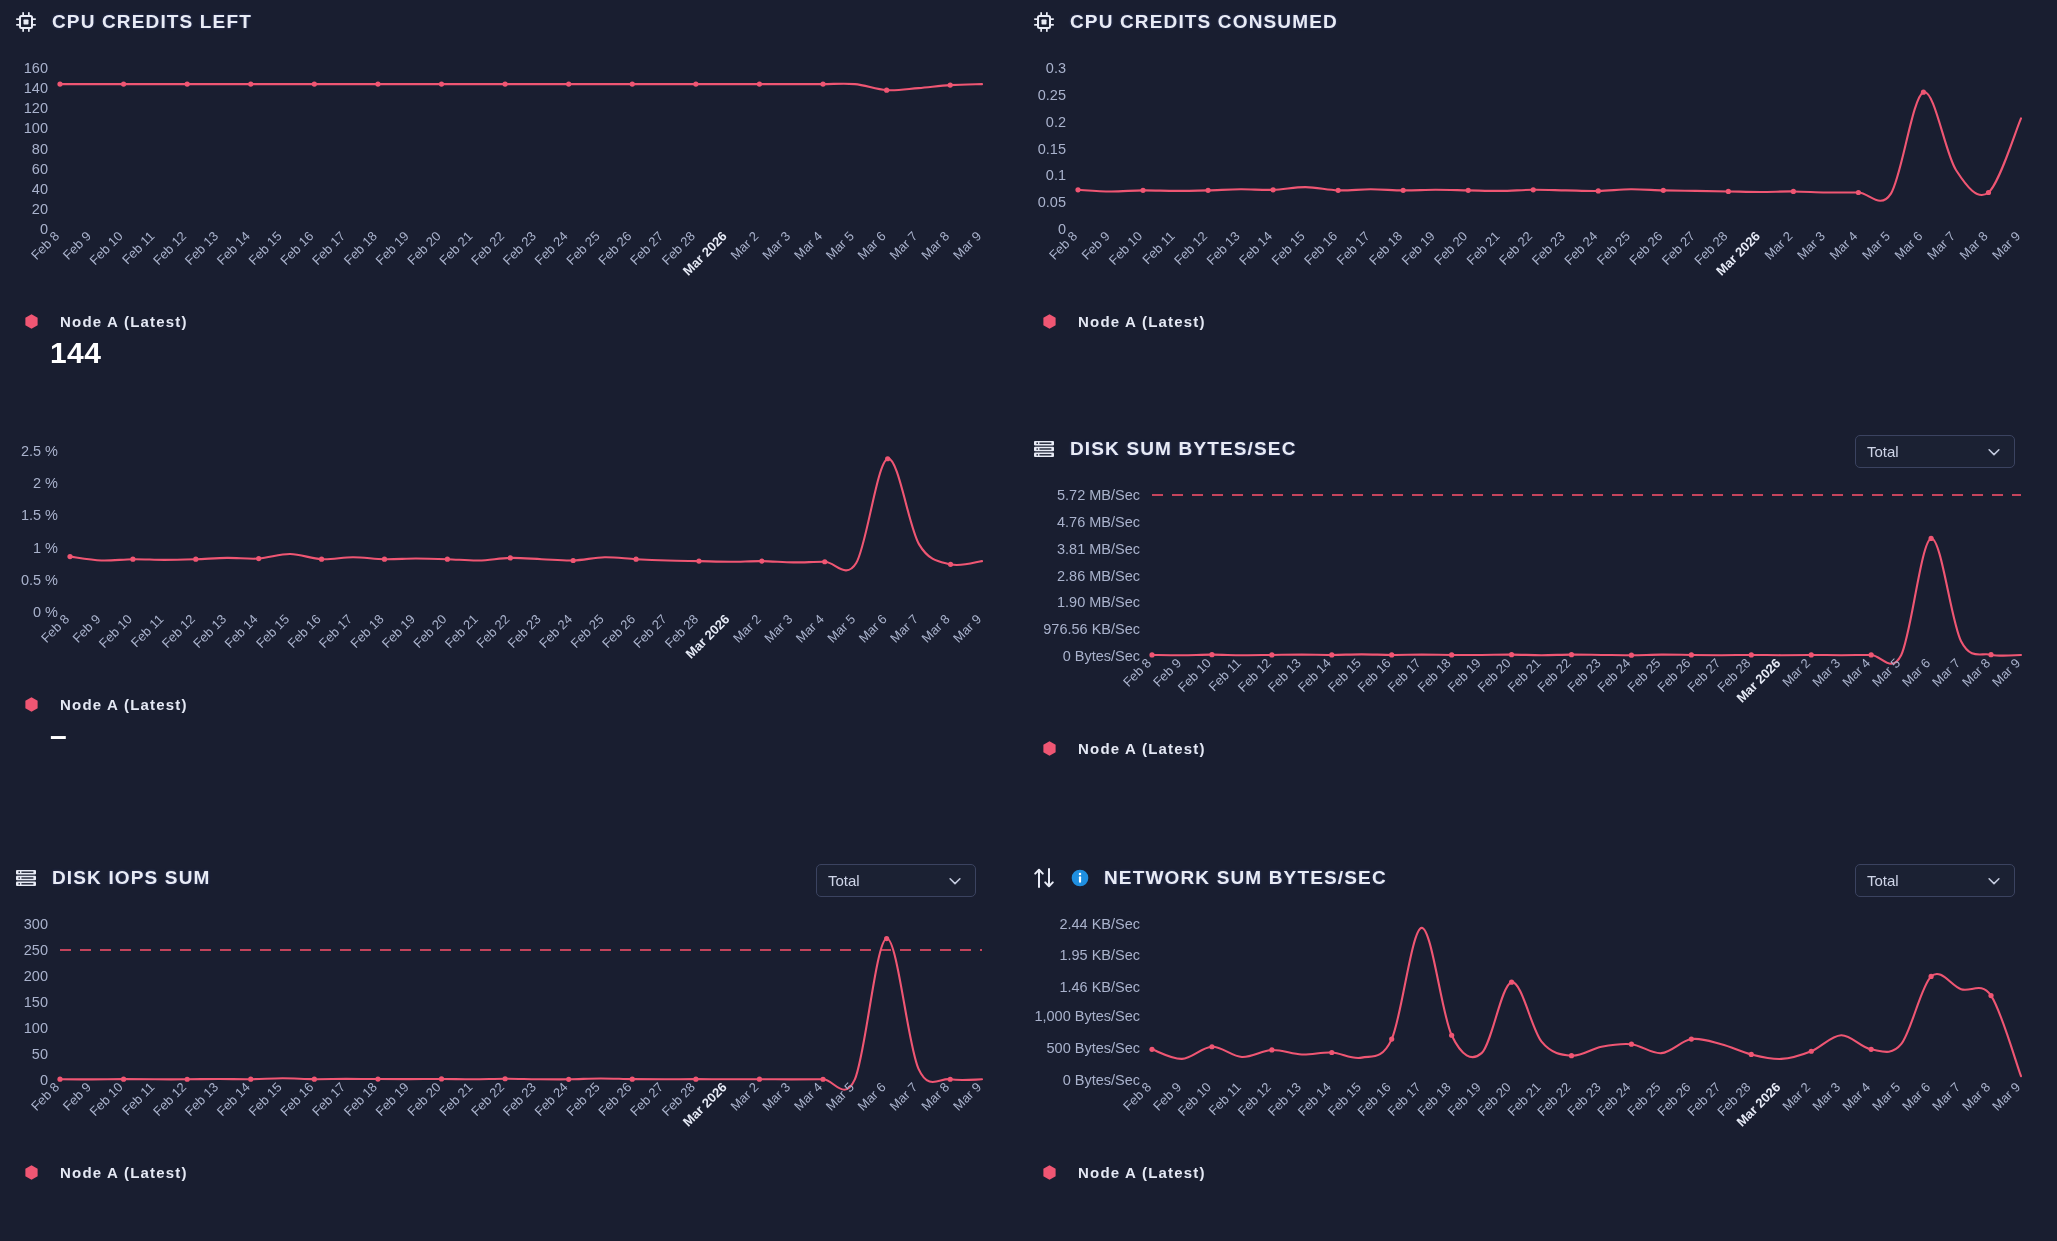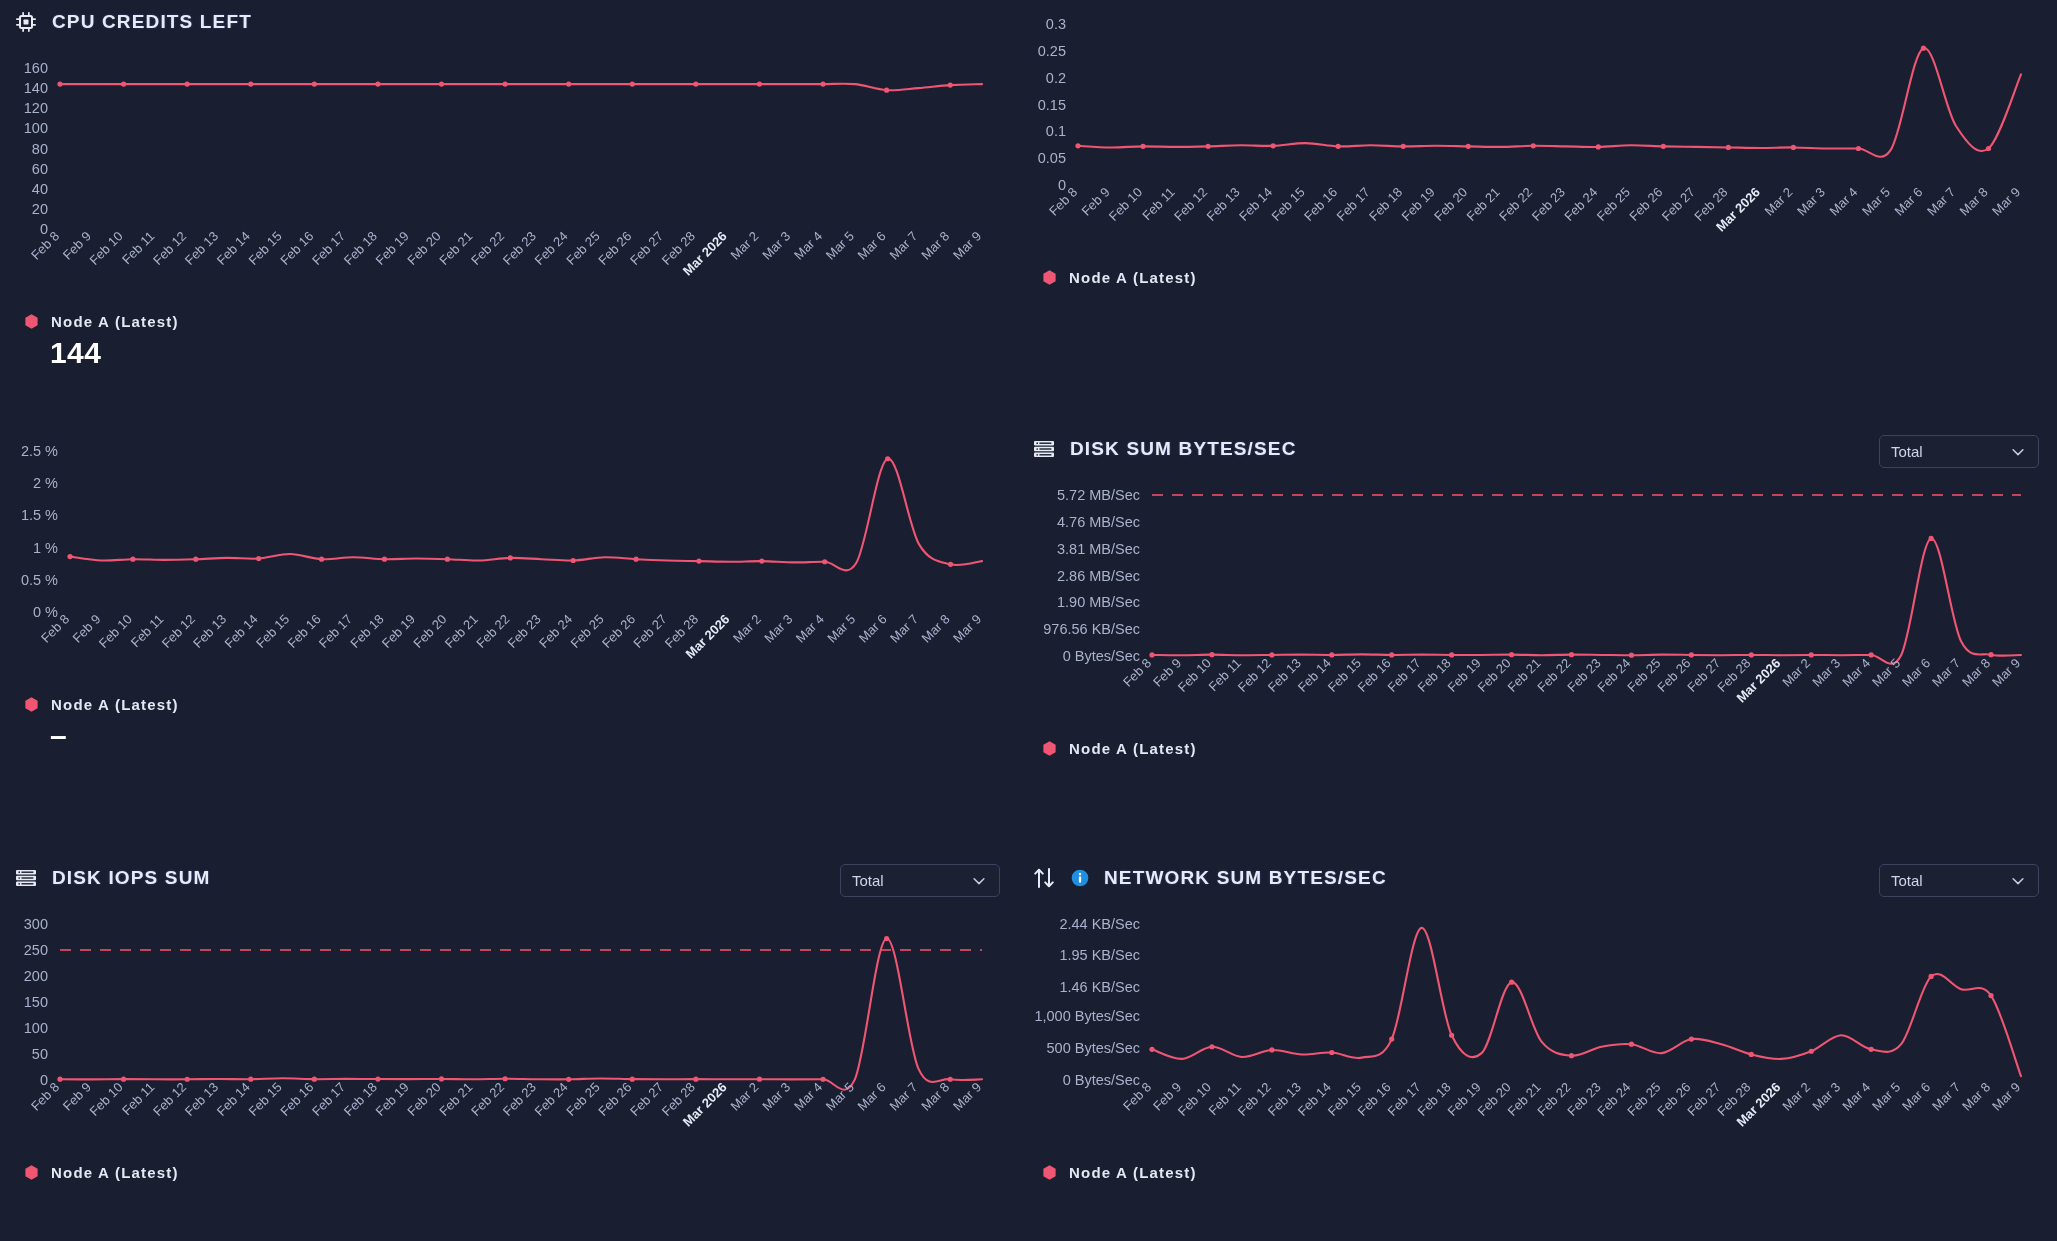--- a/index.html
+++ b/index.html
@@ -21,31 +21,31 @@
     height:44px; position:relative;
   }
   .panel-title{
     color:#e8ebf5; font-size:19px; font-weight:700;
     letter-spacing:1.15px; text-transform:uppercase;
     text-shadow:0 0 3px rgba(120,140,255,.28);
   }
   .hicon{ width:24px; height:24px; flex:none; display:block; }
   .info-badge{ width:20px; height:20px; flex:none; }
   .dd{
-    position:absolute; right:4px; top:8px;
+    position:absolute; right:28px; top:8px;
     width:160px; height:33px; border:1px solid #3b4360;
     border-radius:5px; background:#1b2133;
     display:flex; align-items:center; justify-content:space-between;
     padding:0 11px; cursor:pointer;
   }
   .dd-label{ color:#cfd5e8; font-size:15px; }
   .chart-wrap{ position:relative; width:100%; }
   .chart-wrap svg{ display:block; width:100%; }
   .legend{ padding-left:9px; padding-top:6px; }
-  .legend-row{ display:flex; align-items:flex-start; gap:11px; }
+  .legend-row{ display:flex; align-items:flex-start; gap:20px; }
   .legend-name{
     color:#e4e8f4; font-size:15px; font-weight:700; letter-spacing:1.2px;
   }
   .legend-val{
     color:#ffffff; font-size:30px; font-weight:700;
     margin-top:6px; margin-left:27px; letter-spacing:.4px;
   }
   .legend-val .unit{ font-size:17px; font-weight:700; margin-left:4px; }
   .tick{ fill:#a9b2cc; font-size:14.5px; font-family:"Liberation Sans",sans-serif; }
   .tick.xt{ font-size:13px; }
@@ -139,20 +139,39 @@
       <div class="legend-row">
         <svg width="17" height="17" viewBox="0 0 20 20">
     <polygon points="10,1.4 17.2,5.6 17.2,14.4 10,18.6 2.8,14.4 2.8,5.6" fill="#ef5673"></polygon>
           </svg>
         <span class="legend-name">Node A (Latest)</span>
       </div>
       <div class="legend-val">144</div>
     </div>
     </div>
     <div class="panel">
+    <div class="panel-head">
+      <svg class="hicon" viewBox="0 0 24 24">
+      <g fill="#e8ebf5">
+        <rect x="6" y="6" width="12" height="12" rx="1.5" fill="none" stroke="#e8ebf5" stroke-width="2"></rect>
+        <rect x="9.5" y="9.5" width="5" height="5" rx="0.7"></rect>
+        <rect x="8.3" y="2.2" width="1.7" height="3"></rect>
+            <rect x="14" y="2.2" width="1.7" height="3"></rect>
+        <rect x="8.3" y="18.8" width="1.7" height="3"></rect>
+            <rect x="14" y="18.8" width="1.7" height="3"></rect>
+        <rect x="2.2" y="8.3" width="3" height="1.7"></rect>
+            <rect x="2.2" y="14" width="3" height="1.7"></rect>
+        <rect x="18.8" y="8.3" width="3" height="1.7"></rect>
+            <rect x="18.8" y="14" width="3" height="1.7"></rect>
+      </g>
+        </svg>
+
+      <span class="panel-title">CPU CREDITS CONSUMED</span>
+
+    </div>
     <div class="chart-wrap">
       <svg viewBox="0 0 1011 263" width="1011" height="263">
           <text class="tick" x="34" y="190" text-anchor="end">0</text>
           <text class="tick" x="34" y="163.16666666666666" text-anchor="end">0.05</text>
           <text class="tick" x="34" y="136.33333333333331" text-anchor="end">0.1</text>
           <text class="tick" x="34" y="109.5" text-anchor="end">0.15</text>
           <text class="tick" x="34" y="82.66666666666666" text-anchor="end">0.2</text>
           <text class="tick" x="34" y="55.833333333333314" text-anchor="end">0.25</text>
           <text class="tick" x="34" y="29" text-anchor="end">0.3</text>
           <path d="M 46.00 145.82 C 51.42 146.09, 67.68 147.34, 78.52 147.43 C 89.36 147.52, 100.20 146.45, 111.03 146.36 C 121.87 146.27, 132.71 146.90, 143.55 146.90 C 154.39 146.90, 165.23 146.63, 176.07 146.36 C 186.91 146.09, 197.75 145.38, 208.59 145.29 C 219.43 145.20, 230.26 146.18, 241.10 145.82 C 251.94 145.47, 262.78 143.05, 273.62 143.14 C 284.46 143.23, 295.30 146.00, 306.14 146.36 C 316.98 146.72, 327.82 145.29, 338.66 145.29 C 349.49 145.29, 360.33 146.27, 371.17 146.36 C 382.01 146.45, 392.85 145.82, 403.69 145.82 C 414.53 145.82, 425.37 146.18, 436.21 146.36 C 447.05 146.54, 457.89 146.99, 468.72 146.90 C 479.56 146.81, 490.40 145.91, 501.24 145.82 C 512.08 145.73, 522.92 146.18, 533.76 146.36 C 544.60 146.54, 555.44 147.08, 566.28 146.90 C 577.11 146.72, 587.95 145.38, 598.79 145.29 C 609.63 145.20, 620.47 146.09, 631.31 146.36 C 642.15 146.63, 652.99 146.72, 663.83 146.90 C 674.67 147.08, 685.51 147.25, 696.34 147.43 C 707.18 147.61, 718.02 147.97, 728.86 147.97 C 739.70 147.97, 750.54 147.34, 761.38 147.43 C 772.22 147.52, 783.06 148.33, 793.90 148.51 C 804.74 148.69, 815.57 148.33, 826.41 148.51 C 837.25 148.69, 848.09 166.31, 858.93 149.58 C 869.77 132.85, 880.61 52.09, 891.45 48.15 C 902.29 44.21, 913.13 109.24, 923.97 125.97 C 934.80 142.69, 945.64 157.09, 956.48 148.51 C 967.32 139.92, 983.58 86.79, 989.00 74.45" fill="none" stroke="#ef5673" stroke-width="2.1" stroke-linejoin="round" stroke-linecap="round"></path>

